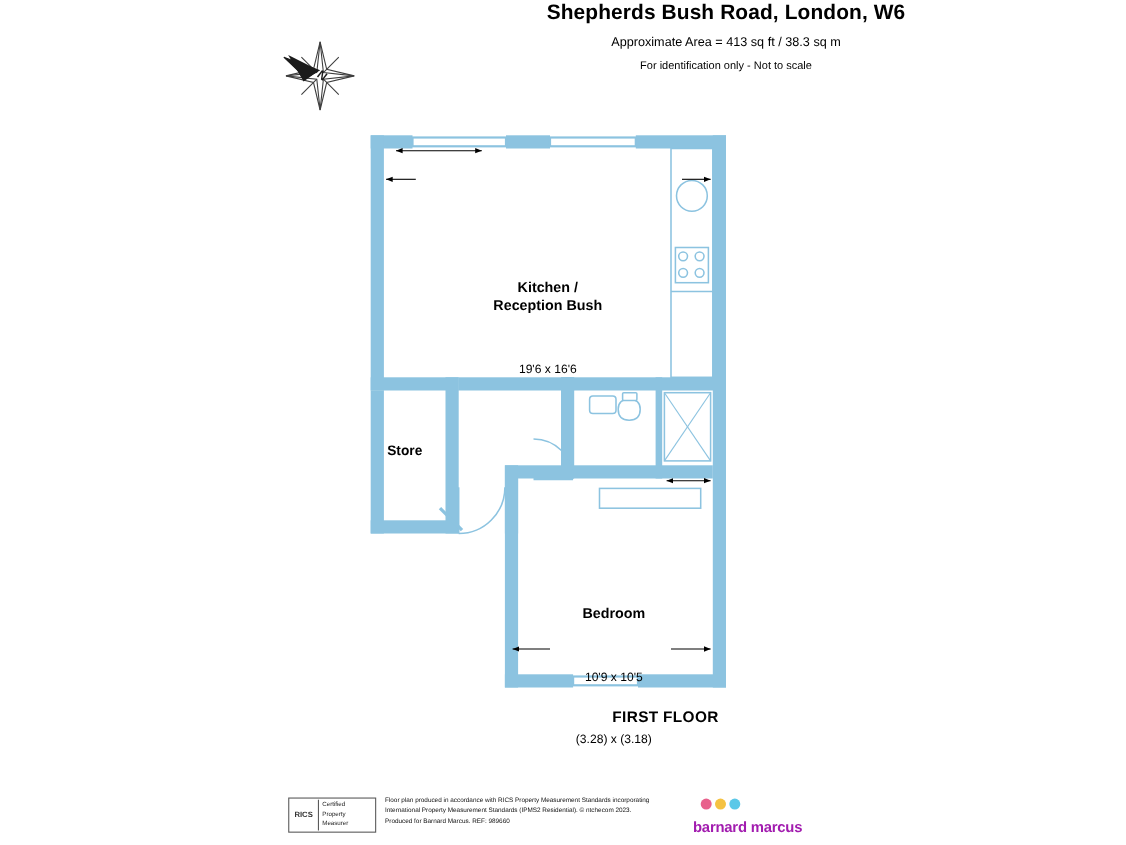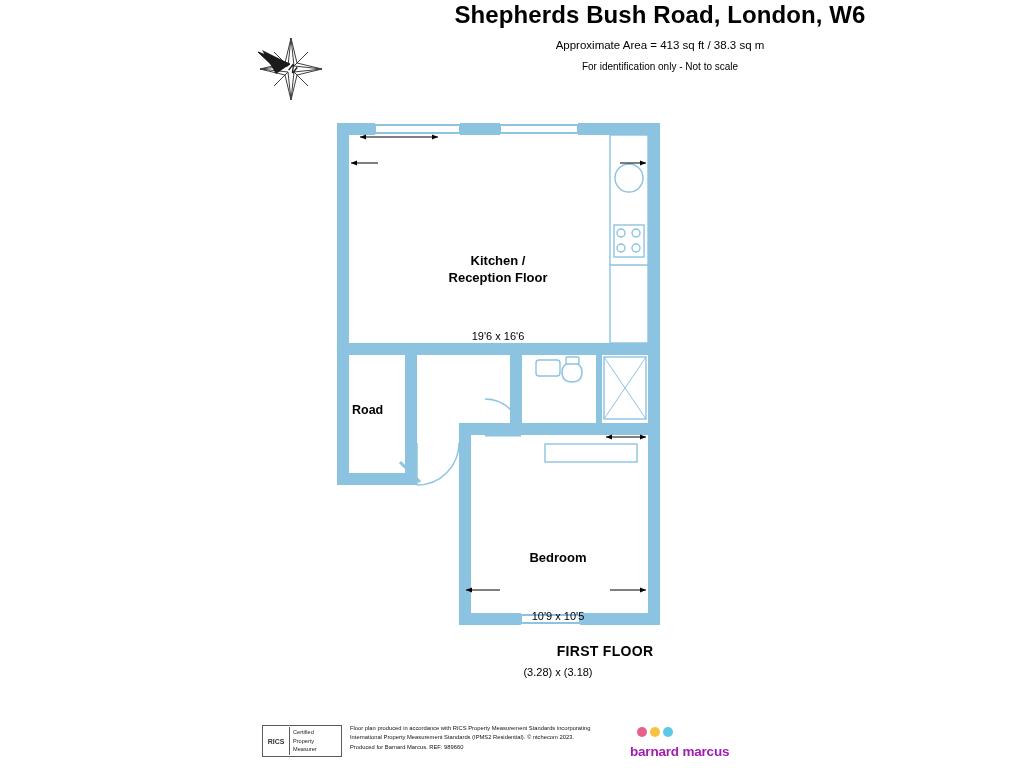--- a/index.html
+++ b/index.html
@@ -18,21 +18,21 @@
 
   
   .header {
     position: absolute;
     left: 360px;
     top: 0;
     width: 600px;
     text-align: center;
   }
   .title {
-    font-size: 24px;
+    font-size: 19px;
     font-weight: bold;
     letter-spacing: 0.1px;
     margin-top: 1px;
   }
   .subtitle {
     font-size: 11.5px;
     margin-top: 10px;
   }
   .disclaimer {
     font-size: 10px;
@@ -278,31 +278,31 @@
     <line x1="606" y1="437" x2="646" y2="437" marker-start="url(#ah2)" marker-end="url(#ah)"></line>
 
     <line x1="466" y1="590" x2="500" y2="590" marker-start="url(#ah2)"></line>
 
     <line x1="610" y1="590" x2="646" y2="590" marker-end="url(#ah)"></line>
   </g>
 </svg>
 
 <div class="room-label kitchen-label">
   <div class="room-name">Kitchen /
-Reception Floor</div>
+Reception Bush</div>
   <div class="room-dims">19'6 x 16'6</div>
 </div>
 
 <div class="room-label bedroom-label">
   <div class="room-name">Bedroom</div>
   <div class="room-dims">10'9 x 10'5</div>
   <div class="room-dims">(3.28) x (3.18)</div>
 </div>
 
-<div class="store-label">Road</div>
+<div class="store-label">Store</div>
 
 <div class="floor-caption">FIRST FLOOR</div>
 
 <div class="footer">
   <div class="rics-box">
     <div class="rics-logo">
       <span class="rics-logo-text">RICS</span>
     </div>
     <div class="rics-text">
       <div>Certified</div>

